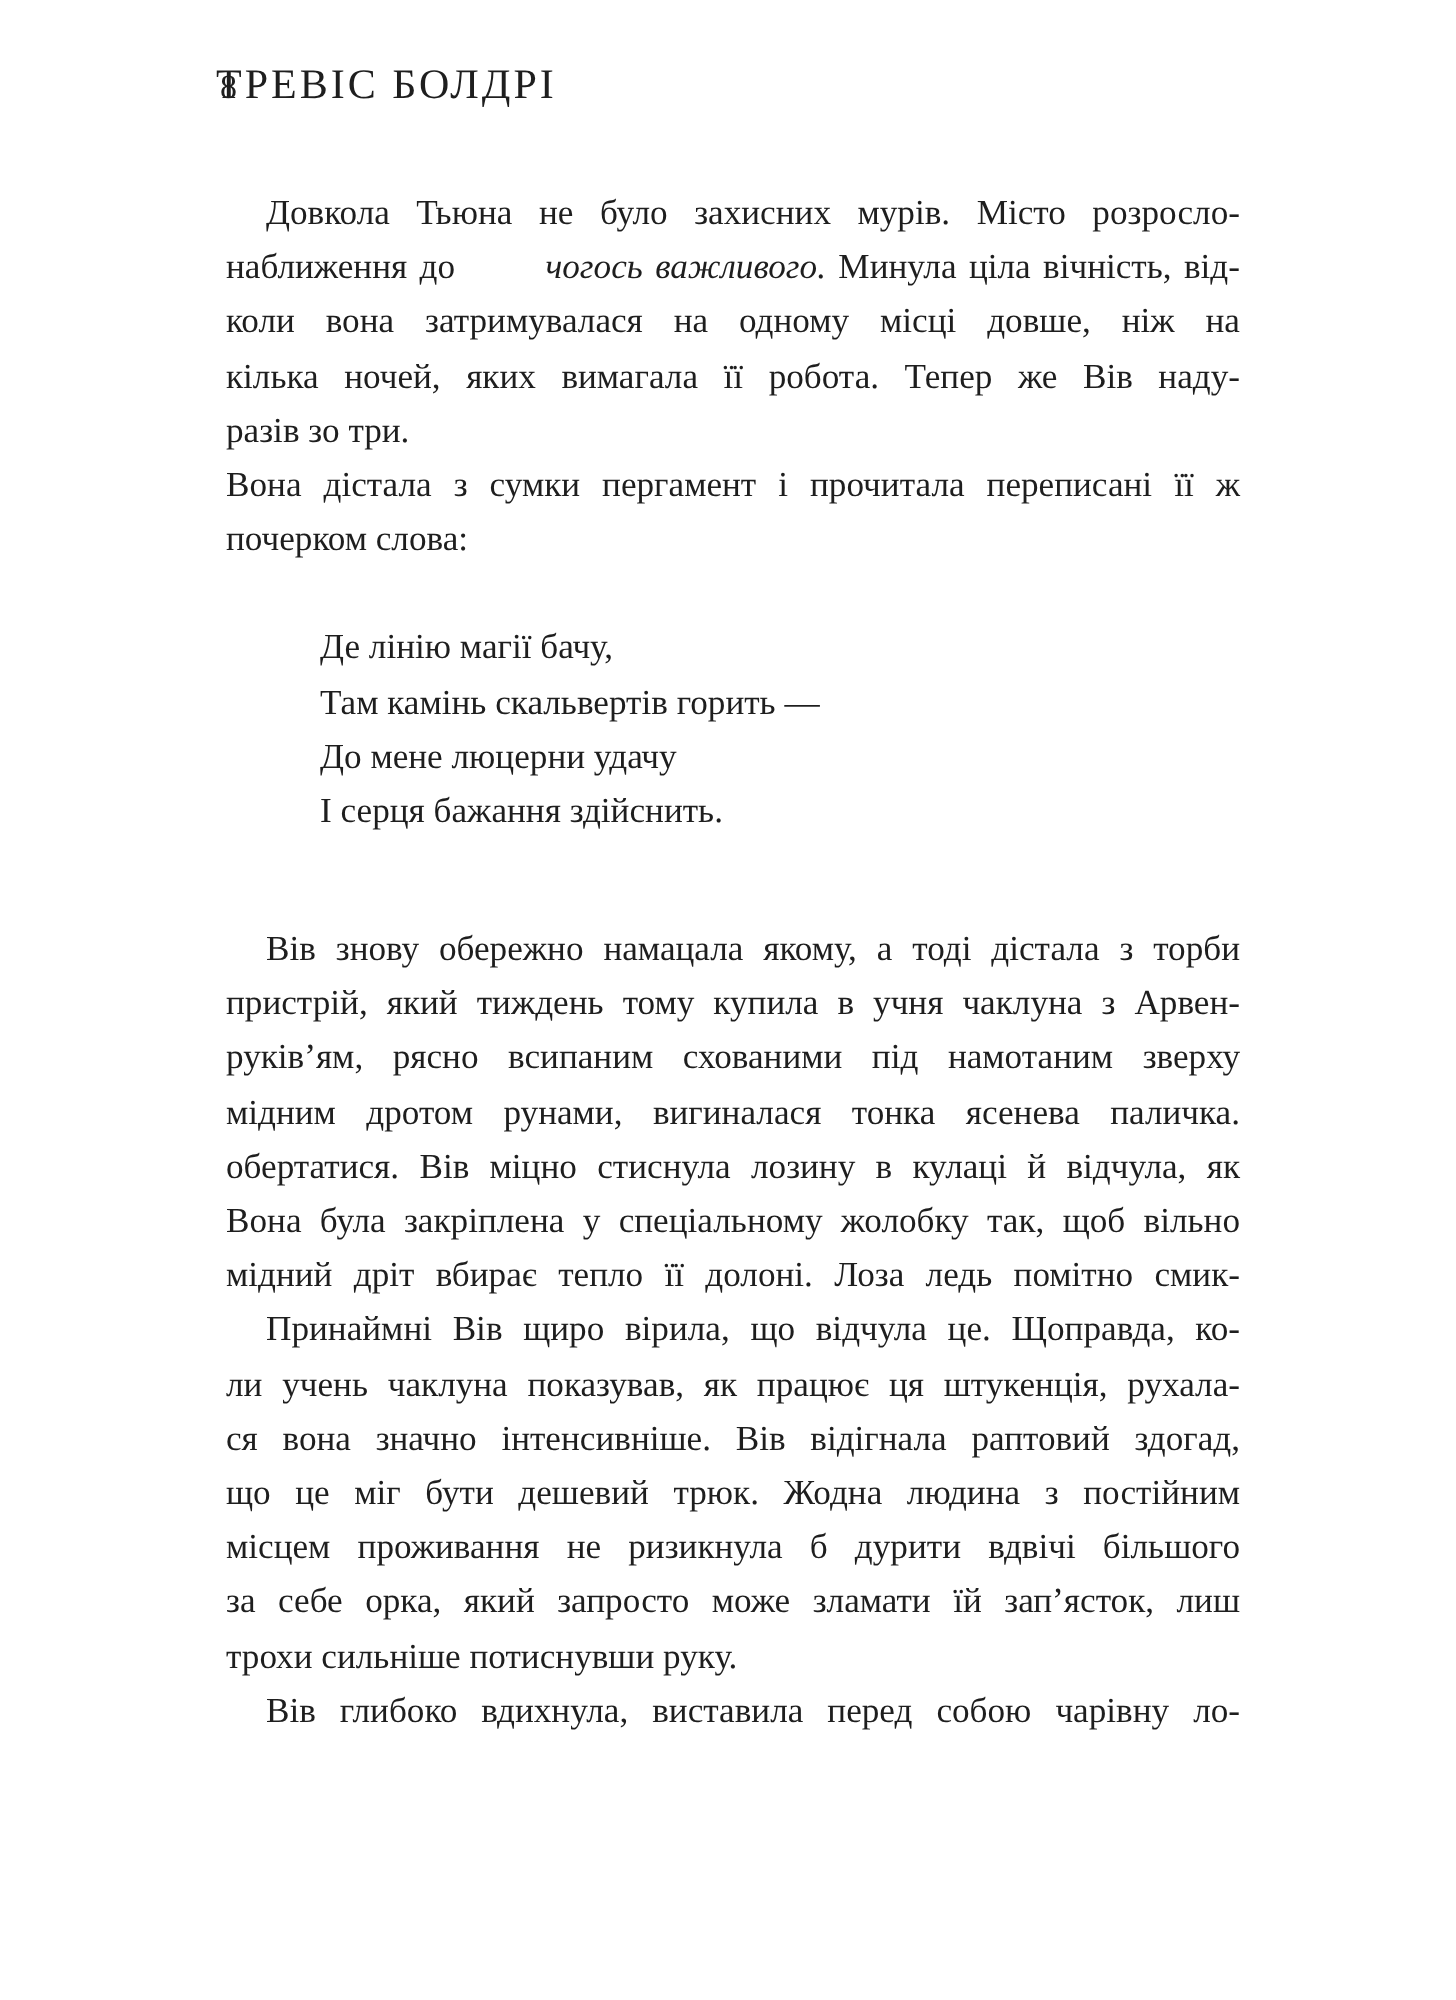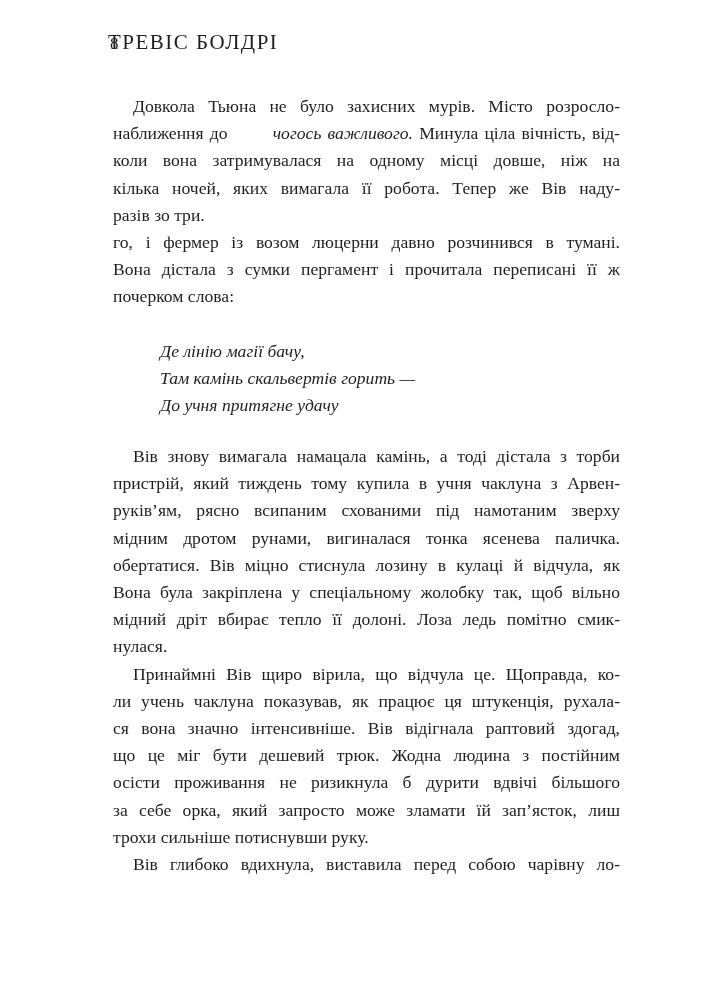--- a/index.html
+++ b/index.html
@@ -8,21 +8,21 @@
   .page { position: absolute; left: 0; top: 0; width: 728px; height: 1000px; }
   .running-head { position: absolute; top: 28px; left: 108px; width: 514px; height: 30px; }
   .page-number { position: absolute; left: 2px; top: 6px; font-size: 17px; }
   .head-title { position: absolute; left: 0; right: 0; top: 2px; 
                 font-size: 21px; letter-spacing: 1.5px; font-weight: normal; }
   .body-text { position: absolute; left: 113px; top: 93px; width: 507px;
                font-size: 17.6px; line-height: 27.2px; }
   .line { display: block; white-space: nowrap; text-align: justify; text-align-last: justify; height: 27.2px; }
   .line.last { text-align-last: left; }
   .line.indent { padding-left: 20px; }
-  .verse { padding-left: 47px; margin-top: 27px; margin-bottom: 24px; font-style: italic; }
+  .verse { padding-left: 47px; margin-top: 27px; margin-bottom: 42px; }
   .verse .vline { display: block; white-space: nowrap; height: 27.2px; }
   em { font-style: italic; margin-left: 39px; }
 </style>
 </head>
 <body>
 
 <div class="page">
   <div class="running-head">
     <span class="page-number">8</span>
     <div class="head-title">ТРЕВІС БОЛДРІ</div>
@@ -30,47 +30,46 @@
 
   <div class="body-text">
     <div>
       <span class="line indent">Довкола Тьюна не було захисних мурів. Місто розросло-</span>
       <span class="line"><span>наближення до </span><em>чогось важливого.</em><span> Минула ціла вічність, від-</span></span>
       <span class="line">коли вона затримувалася на одному місці довше, ніж на</span>
       <span class="line">кілька ночей, яких вимагала її робота. Тепер же Вів наду-</span>
       <span class="line last">разів зо три.</span>
     </div>
     <div>
-      <span class="line">го, і фермер із возом люцерни давно розчинився в тумані.</span>
       <span class="line">Вона дістала з сумки пергамент і прочитала переписані її ж</span>
       <span class="line last">почерком слова:</span>
     </div>
 
     <div class="verse">
       <span class="vline">Де лінію магії бачу,</span>
       <span class="vline">Там камінь скальвертів горить —</span>
-      <span class="vline">До учня притягне удачу</span>
+      <span class="vline">До мене люцерни удачу</span>
+      <span class="vline">І серця бажання здійснить.</span>
     </div>
 
     <div>
-      <span class="line indent">Вів знову вимагала намацала камінь, а тоді дістала з торби</span>
+      <span class="line indent">Вів знову обережно намацала якому, а тоді дістала з торби</span>
       <span class="line">пристрій, який тиждень тому купила в учня чаклуна з Арвен-</span>
       <span class="line">руків’ям, рясно всипаним схованими під намотаним зверху</span>
       <span class="line">мідним дротом рунами, вигиналася тонка ясенева паличка.</span>
       <span class="line">обертатися. Вів міцно стиснула лозину в кулаці й відчула, як</span>
       <span class="line">Вона була закріплена у спеціальному жолобку так, щоб вільно</span>
       <span class="line">мідний дріт вбирає тепло її долоні. Лоза ледь помітно смик-</span>
-      <span class="line last">нулася.</span>
     </div>
     <div>
       <span class="line indent">Принаймні Вів щиро вірила, що відчула це. Щоправда, ко-</span>
       <span class="line">ли учень чаклуна показував, як працює ця штукенція, рухала-</span>
       <span class="line">ся вона значно інтенсивніше. Вів відігнала раптовий здогад,</span>
       <span class="line">що це міг бути дешевий трюк. Жодна людина з постійним</span>
-      <span class="line">осісти проживання не ризикнула б дурити вдвічі більшого</span>
+      <span class="line">місцем проживання не ризикнула б дурити вдвічі більшого</span>
       <span class="line">за себе орка, який запросто може зламати їй зап’ясток, лиш</span>
       <span class="line last">трохи сильніше потиснувши руку.</span>
     </div>
     <div>
       <span class="line indent">Вів глибоко вдихнула, виставила перед собою чарівну ло-</span>
 
     </div>
   </div>
 </div>
 

